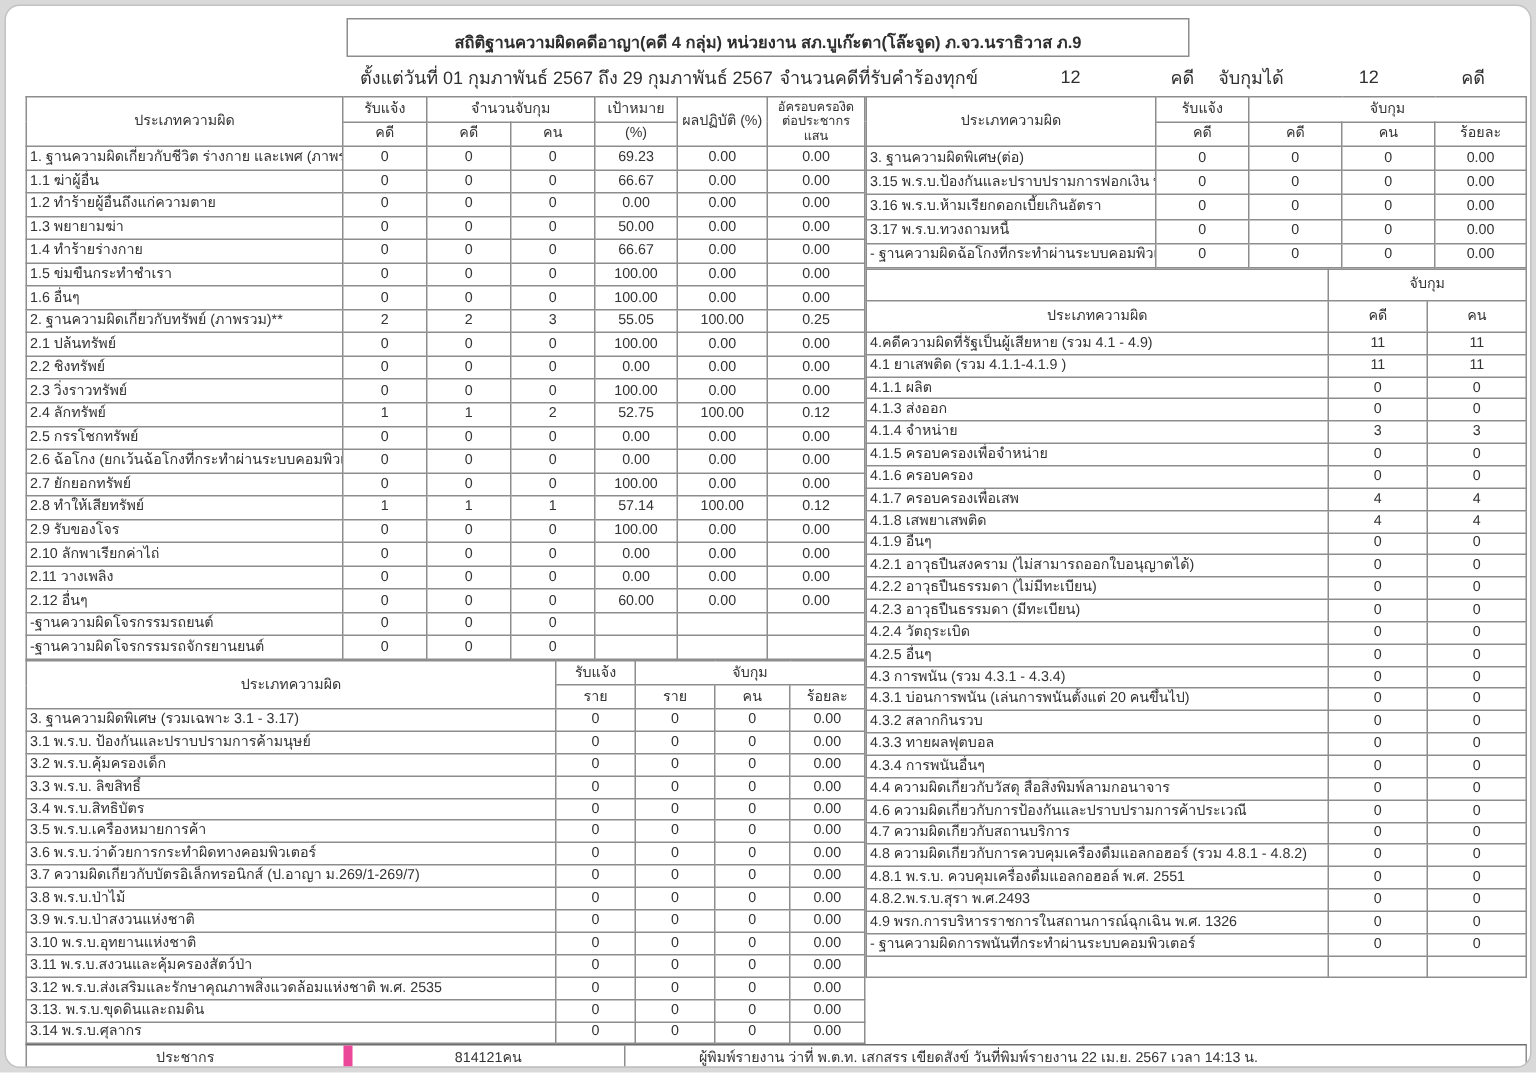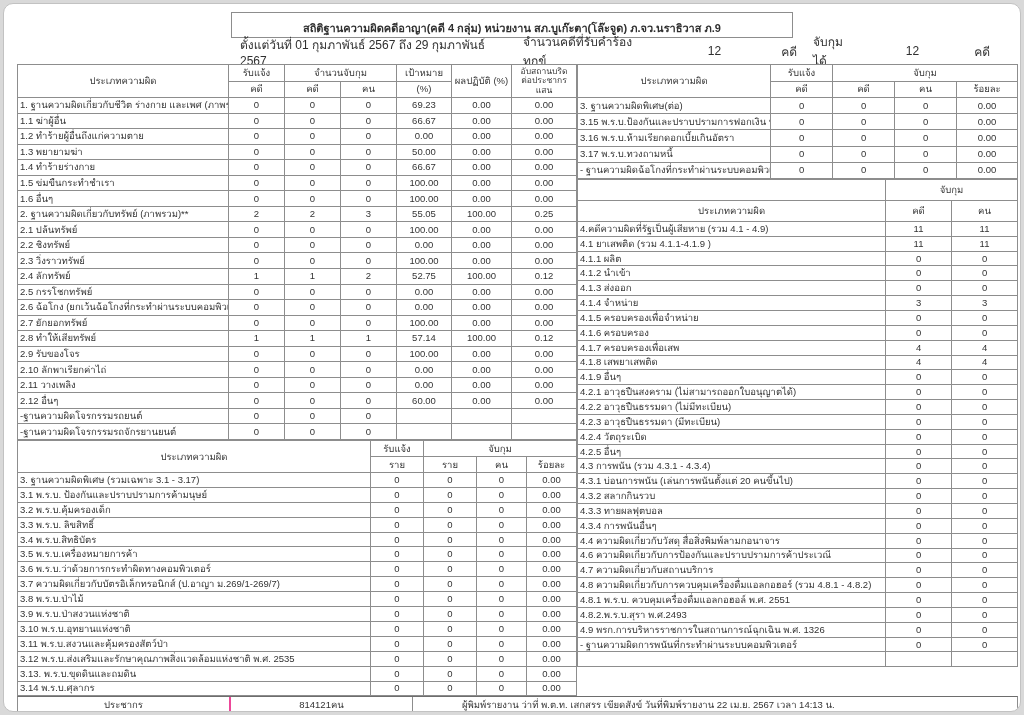--- a/index.html
+++ b/index.html
@@ -15,21 +15,21 @@
     overflow:hidden;
   }
   .title-box{
     margin:8px auto 0 auto;width:560px;height:24px;
     border:1px solid #8d8d8d;
     display:flex;align-items:flex-end;justify-content:center;
     font-size:11px;font-weight:bold;color:#2f2f2f;
   }
   .sub-row{
     height:26px;display:flex;align-items:center;
-    font-size:12px;color:#2f2f2f;gap:10px;
+    font-size:12px;color:#2f2f2f;
   }
   .sub-date{margin-left:236px;}
   .sub-counts{margin-left:auto;margin-right:30px;display:flex;align-items:center;}
   .sub-counts .lbl1{}
   .sub-counts .v1{margin:0 0 0 55px;}
   .sub-counts .u1{margin:0 0 0 60px;}
   .sub-counts .lbl2{margin-left:16px;}
   .sub-counts .v2{margin:0 0 0 50px;}
   .sub-counts .u2{margin:0 0 0 55px;}
   .main{
@@ -58,21 +58,21 @@
   .rt1 thead th{height:15.5px;}
   .rt2 tbody td{height:13.85px;}
   .rt2 thead th{height:20px;}
   tr.section td{border-top:1.5px solid #6d6d6d;}
   .rate-head{font-size:8.5px;line-height:1.1;white-space:normal;}
   .footer-row{
     display:flex;width:999px;border:1px solid #8d8d8d;border-top:1.5px solid #6d6d6d;
     height:14px;align-items:center;font-size:9.5px;color:#333;
   }
   .footer-row .cell{height:100%;display:flex;align-items:center;justify-content:center;}
-  .footer-row .c1{width:211px;border-right:2px solid #ec4899;}
+  .footer-row .c1{width:211px;border-right:6px solid #ec4899;}
   .footer-row .c2{width:181px;border-right:1px solid #8d8d8d;}
   .footer-row .c3{flex:1;justify-content:flex-start;padding-left:5px;margin-left:44px;}
 </style>
 </head>
 <body>
 
 <div class="page">
 
   <div class="title-box">
     <span>สถิติฐานความผิดคดีอาญา(คดี 4 กลุ่ม) หน่วยงาน สภ.บูเก๊ะตา(โล๊ะจูด) ภ.จว.นราธิวาส ภ.9</span>
@@ -105,21 +105,21 @@
               <col style="width:65px">
             </colgroup>
           <thead>
             <tr>
               <th rowspan="2">ประเภทความผิด</th>
               <th>รับแจ้ง</th>
               <th colspan="2">จำนวนจับกุม</th>
               <th>เป้าหมาย</th>
               <th rowspan="2">ผลปฏิบัติ (%)</th>
               <th rowspan="2" class="rate-head">
-                <span>อับสถานบริด</span><br>
+                <span>อัครอบครองิด</span><br>
                 <span>ต่อประชากรแสน</span>
               </th>
             </tr>
             <tr>
               <th>คดี</th>
               <th>คดี</th>
               <th>คน</th>
               <th>(%)</th>
             </tr>
           </thead>
@@ -545,25 +545,20 @@
                 <td class="lbl">4.1 ยาเสพติด (รวม 4.1.1-4.1.9 )</td>
                 <td class="num">11</td>
                 <td class="num">11</td>
               </tr>
               <tr>
                 <td class="lbl">4.1.1 ผลิต</td>
                 <td class="num">0</td>
                 <td class="num">0</td>
               </tr>
               <tr>
-                <td class="lbl">4.1.2 นำเข้า</td>
-                <td class="num">0</td>
-                <td class="num">0</td>
-              </tr>
-              <tr>
                 <td class="lbl">4.1.3 ส่งออก</td>
                 <td class="num">0</td>
                 <td class="num">0</td>
               </tr>
               <tr>
                 <td class="lbl">4.1.4 จำหน่าย</td>
                 <td class="num">3</td>
                 <td class="num">3</td>
               </tr>
               <tr>

